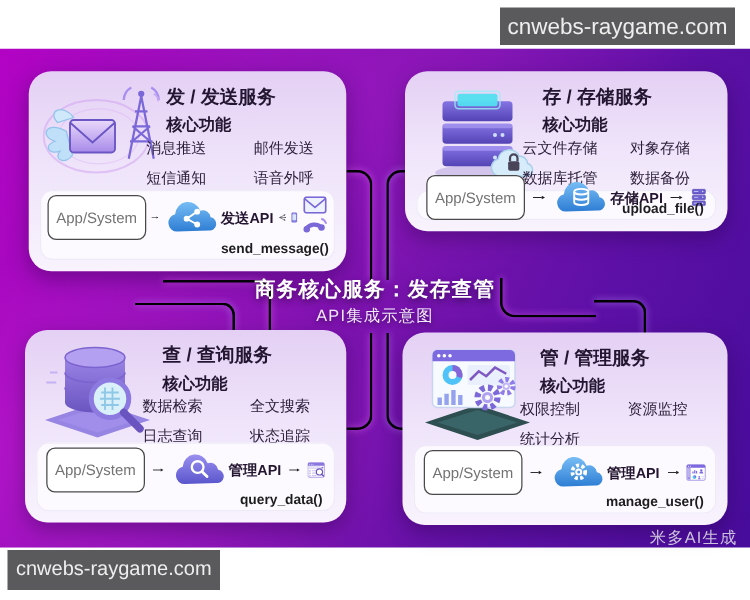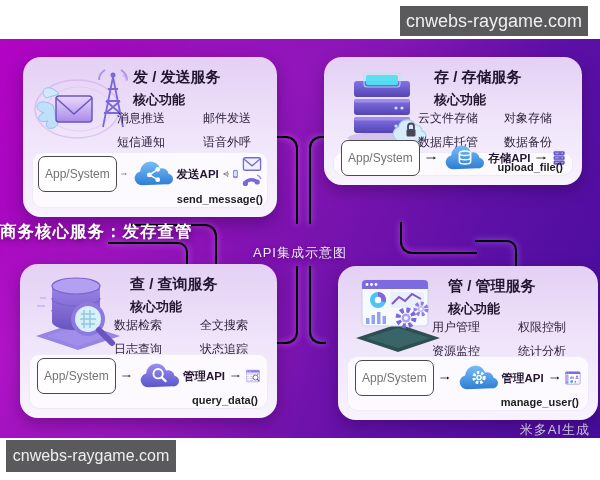--- a/index.html
+++ b/index.html
@@ -22,32 +22,32 @@
   .tB{border-color:#bf9bff;filter:drop-shadow(0 0 3px rgba(190,150,255,.8));}
   #t-tl{left:277px;top:136px;width:19px;height:86px;border-top:2px solid;border-right:2px solid;border-top-right-radius:12px;}
   #t-tr{left:309px;top:136px;width:15px;height:86px;border-top:2px solid;border-left:2px solid;border-top-left-radius:12px;}
   #t-bl{left:277px;top:266px;width:19px;height:76px;border-bottom:2px solid;border-right:2px solid;border-bottom-right-radius:12px;}
   #t-br{left:309px;top:266px;width:15px;height:76px;border-bottom:2px solid;border-left:2px solid;border-bottom-left-radius:12px;}
   #t-l1{left:130px;top:224px;width:85px;height:40px;border-top:2px solid;border-right:2px solid;border-top-right-radius:12px;}
   #t-l2{left:108px;top:242px;width:78px;height:22px;border-top:2px solid;border-right:2px solid;border-top-right-radius:10px;}
   #t-r1{left:400px;top:222px;width:75px;height:30px;border-bottom:2px solid;border-left:2px solid;border-bottom-left-radius:12px;}
   #t-r2{left:475px;top:240px;width:40px;height:27px;border-top:2px solid;border-right:2px solid;border-top-right-radius:10px;}
   
-  #center-title{position:absolute;left:0;right:0;top:221px;color:#ffffff;
+  #center-title{position:absolute;left:0;right:0;top:221px;text-align:center;color:#ffffff;
     font-size:16.5px;font-weight:bold;letter-spacing:1px;text-shadow:0 2px 6px rgba(0,0,0,.45);}
   #center-sub{position:absolute;left:0;right:0;top:244px;text-align:center;color:#f3e9ff;
     font-size:13px;letter-spacing:1px;text-shadow:0 1px 4px rgba(0,0,0,.4);}
   
   .panel{position:absolute;border-radius:18px;
     background:linear-gradient(180deg,#e4d0f4 0%,#efe4fa 48%,#f8f3fd 100%);
     box-shadow:0 6px 16px rgba(40,0,70,.38);}
   #p-send{left:23px;top:57px;width:254px;height:160px;}
   #p-store{left:324px;top:57px;width:258px;height:128px;}
   #p-query{left:20px;top:264px;width:257px;height:154px;}
-  #p-manage{left:322px;top:266px;width:260px;height:154px;margin-left:16px;}
+  #p-manage{left:322px;top:266px;width:260px;height:154px;}
   .illus{position:absolute;left:4px;top:6px;}
   .ptitle{position:absolute;left:110px;top:11px;font-size:15px;font-weight:bold;color:#221631;}
   .core{position:absolute;left:110px;top:34px;font-size:13px;font-weight:bold;color:#221631;font-family:Liberation Mono, monospace;}
   .features{position:absolute;left:94px;top:53px;right:6px;display:grid;
     grid-template-columns:86px 1fr;row-gap:7px;font-size:12px;color:#2a1d38;}
   .flow{position:absolute;left:9px;right:9px;bottom:9px;border-radius:10px;background:#fcfaff;
     box-shadow:inset 0 0 0 1px rgba(150,120,200,.12);
     display:flex;align-items:center;padding:0 8px 12px 8px;gap:6px;}
   #p-send .flow,#p-store .flow{top:95px;}
   #p-query .flow,#p-manage .flow{top:90px;}
@@ -353,21 +353,20 @@
       <circle cx="64" cy="46" r="8" fill="none" stroke="#7c68d8" stroke-width="5" stroke-dasharray="3.6 2.7"></circle>
       <circle cx="64" cy="46" r="4.5" fill="#b0a2f0"></circle>
         <circle cx="64" cy="46" r="2" fill="#f7faff"></circle>
       <circle cx="79" cy="37" r="5.5" fill="none" stroke="#8f7ce8" stroke-width="4" stroke-dasharray="2.8 2.2"></circle>
       <circle cx="79" cy="37" r="3" fill="#c3b6f6"></circle>
         <circle cx="79" cy="37" r="1.4" fill="#f7faff"></circle>
     </svg>
     <div class="ptitle">管 / 管理服务</div>
     <div class="core">核心功能</div>
     <div class="features">
-      <span>用户管理</span>
       <span>权限控制</span>
       <span>资源监控</span>
       <span>统计分析</span>
     </div>
     <div class="flow">
       <div class="appbox">App/System</div>
       <svg width="24" height="10" viewBox="0 0 24 10">
         <line x1="1" y1="5" x2="17" y2="5" stroke="#1c1c1c" stroke-width="1.8"></line>
         <polygon points="17,1.6 23,5 17,8.4" fill="#1c1c1c"></polygon>
       </svg>

